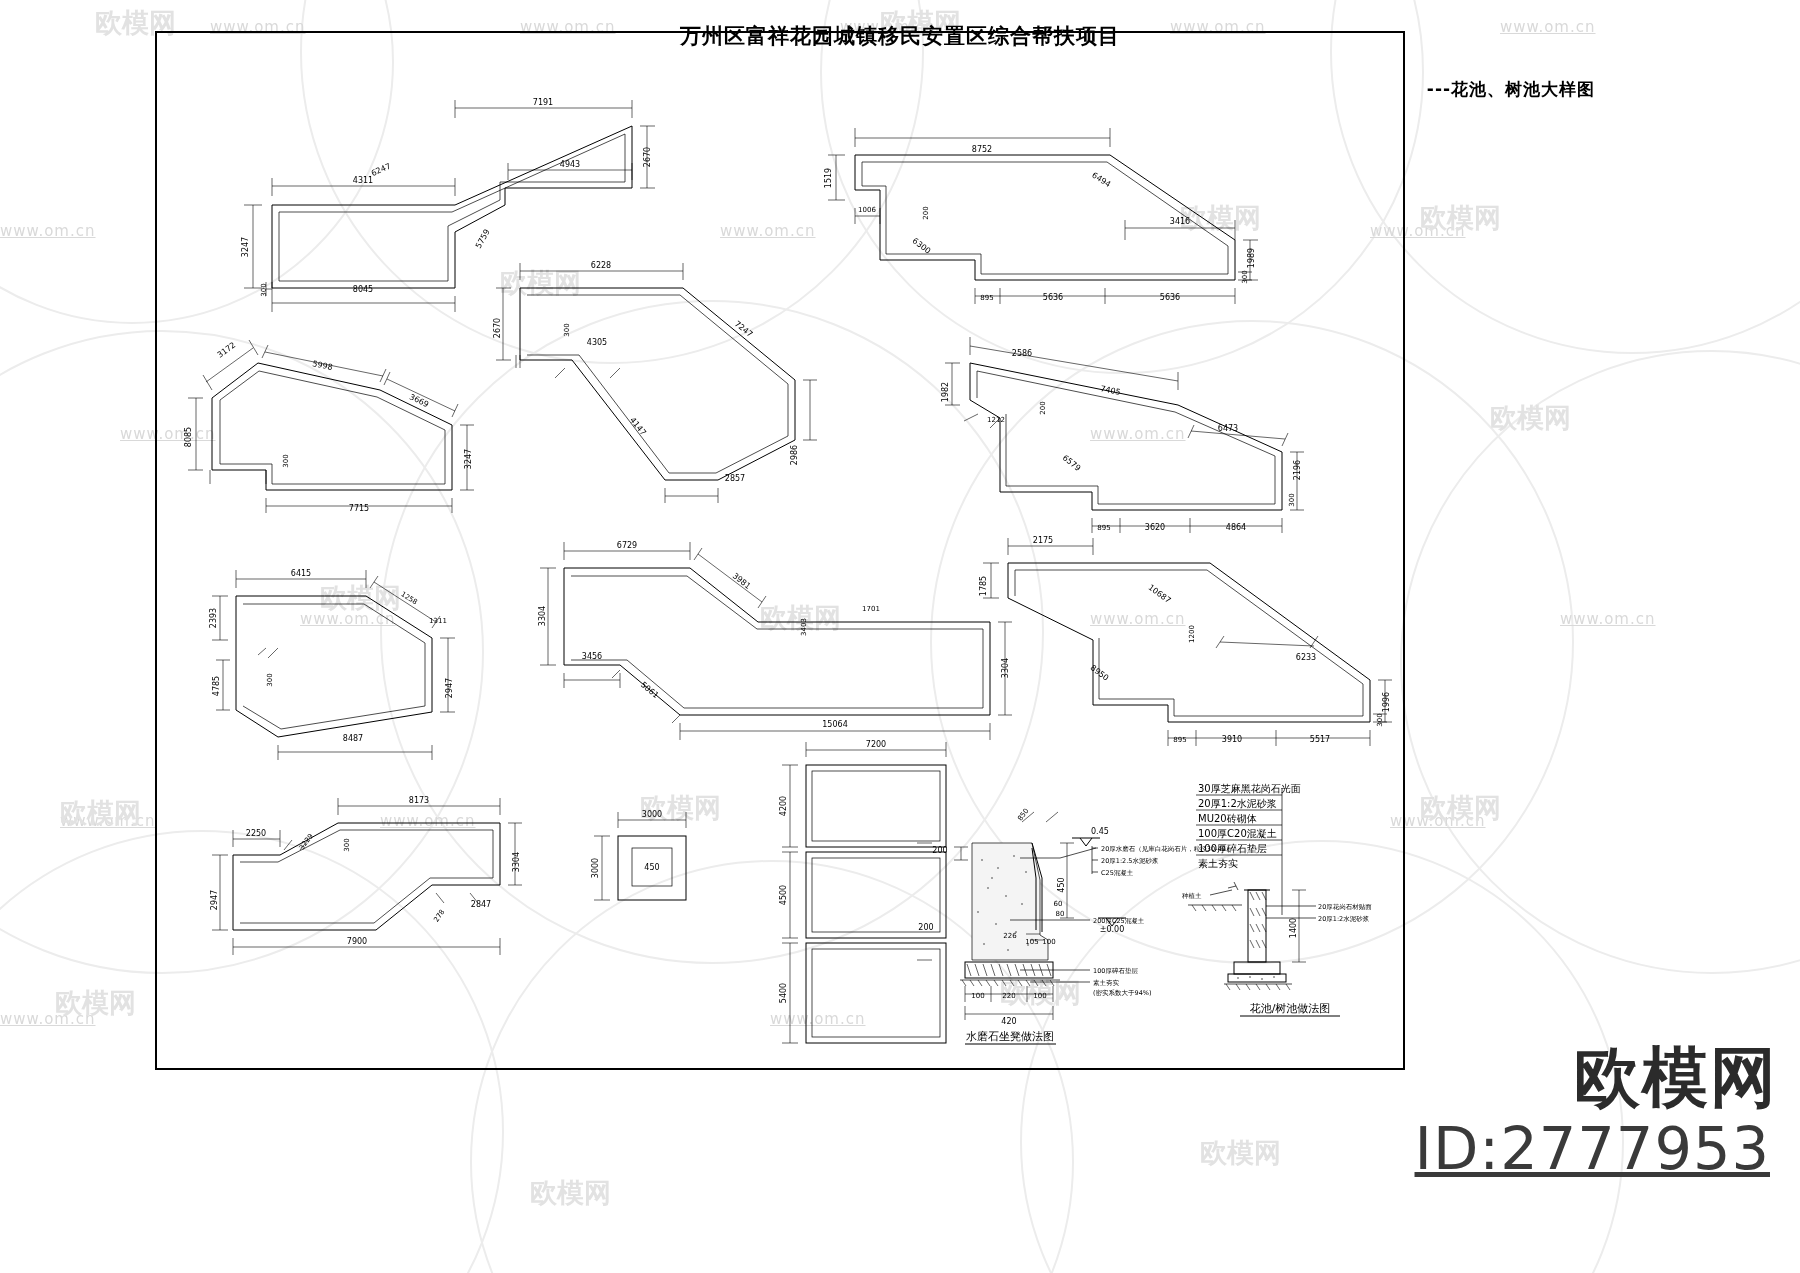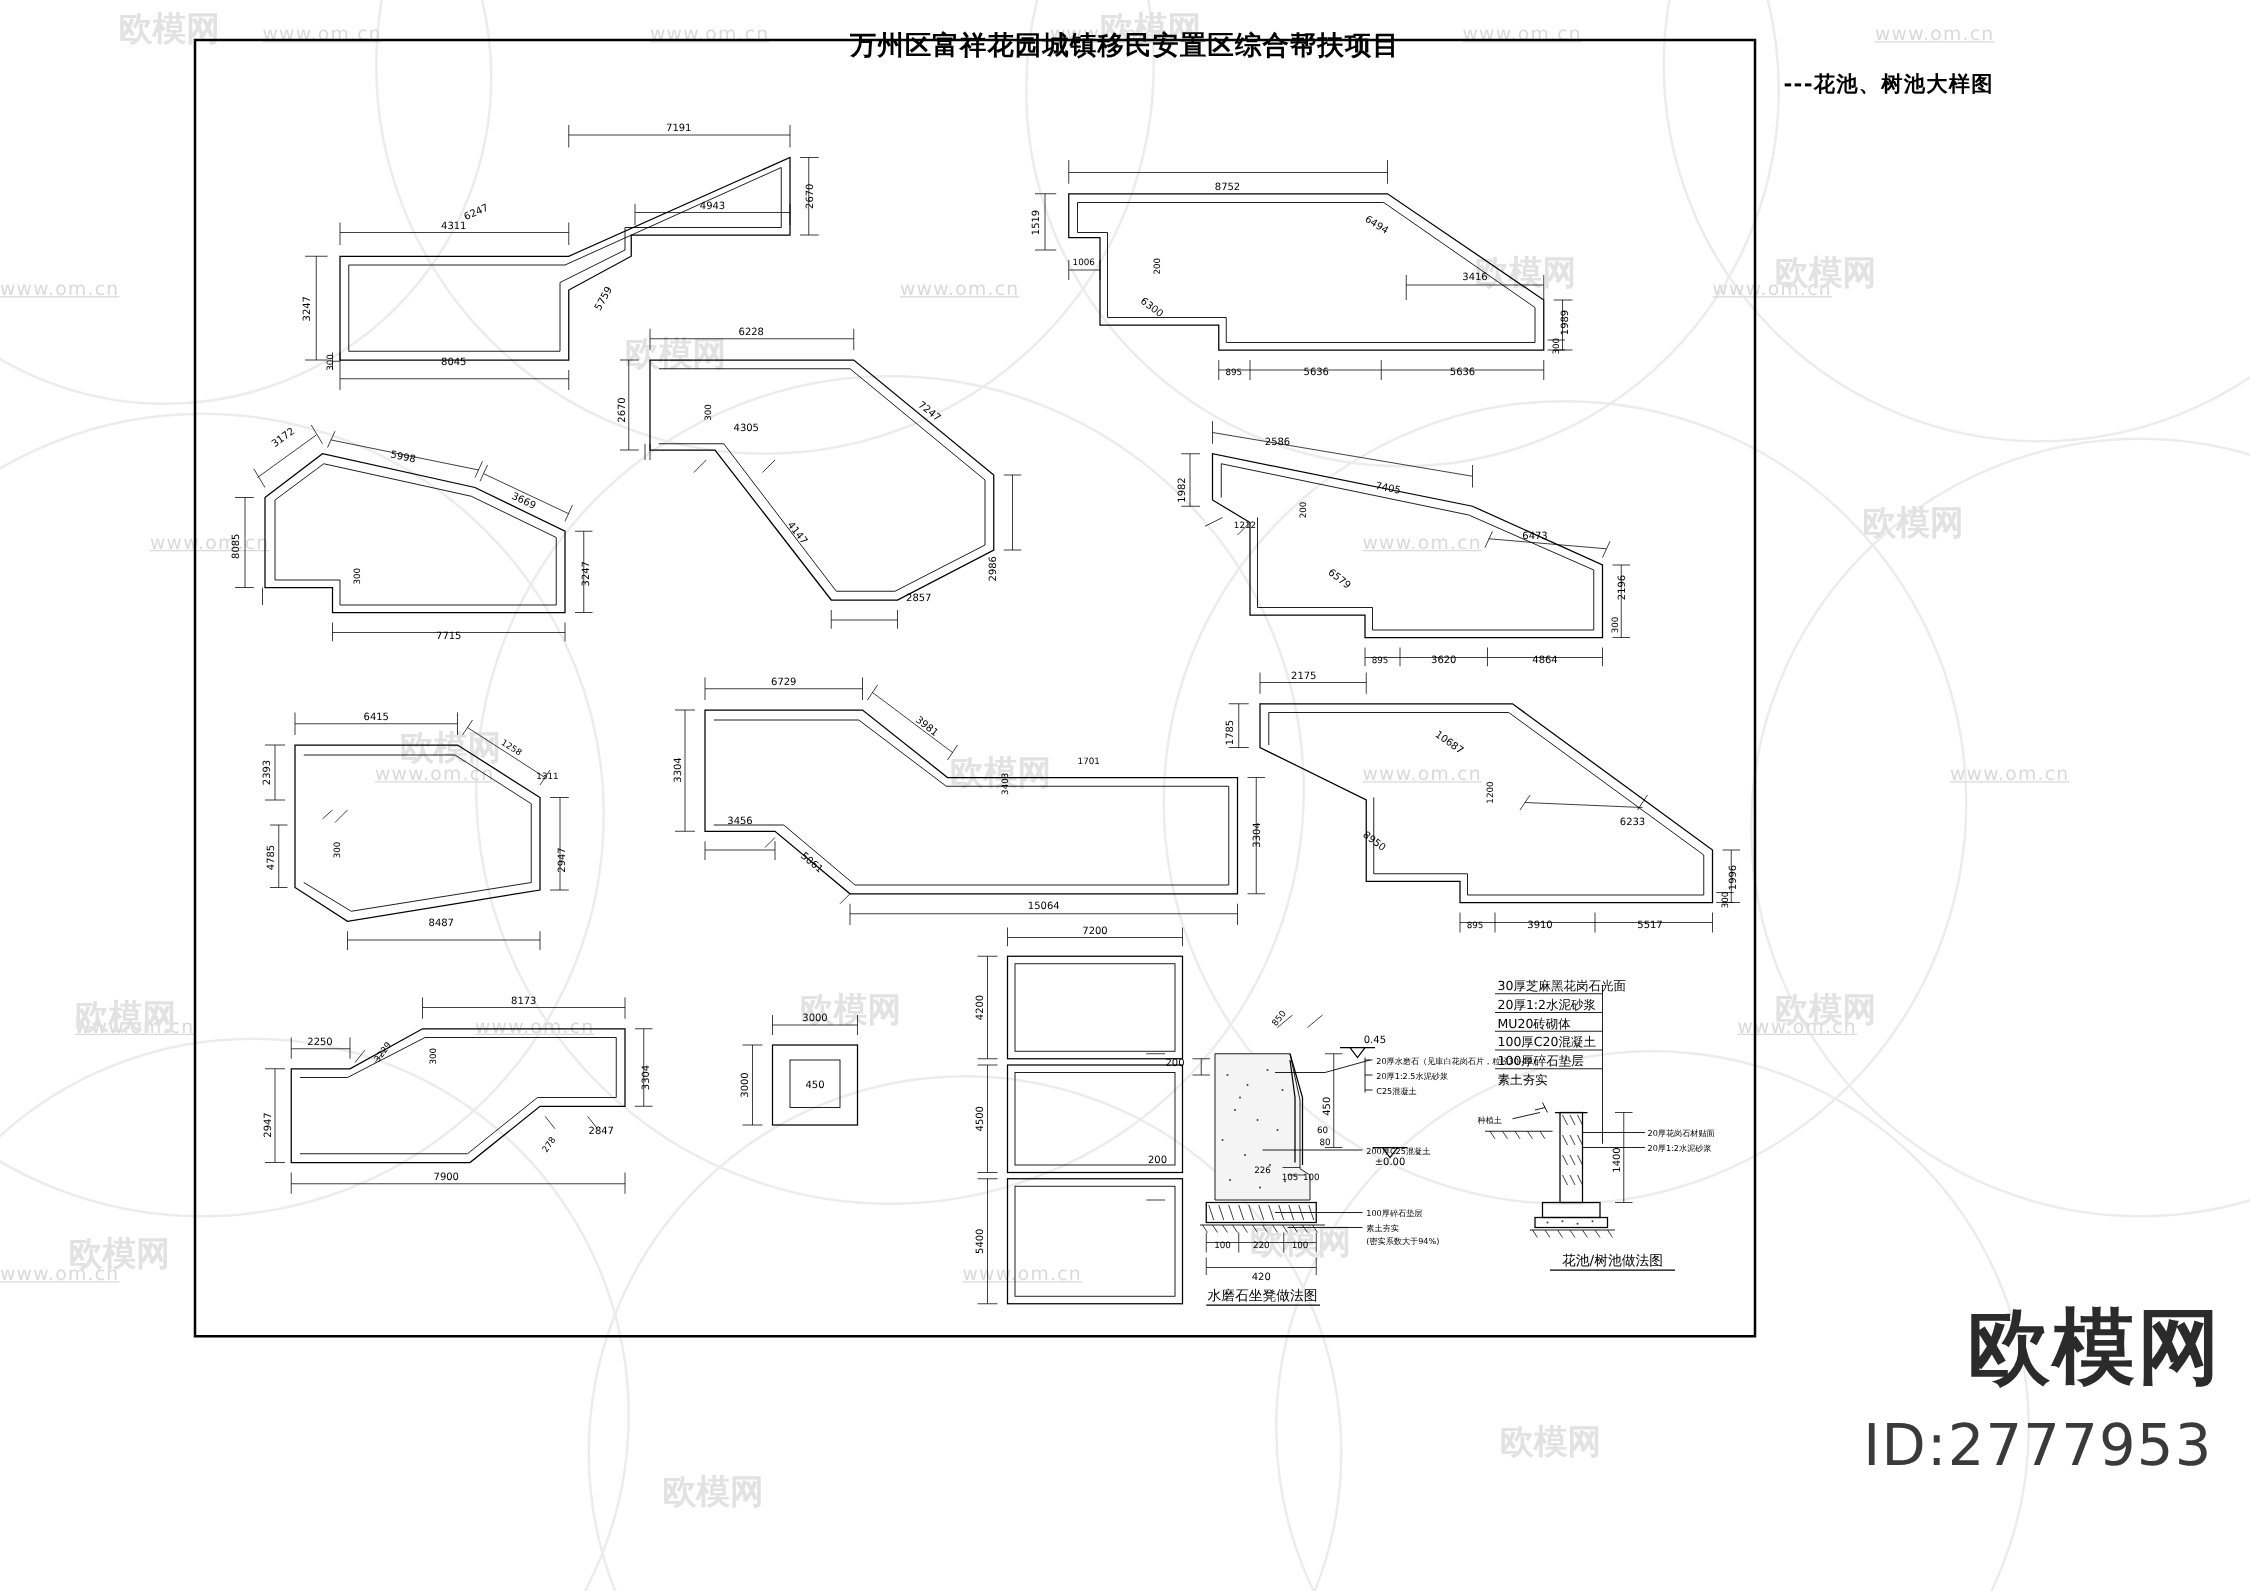--- a/index.html
+++ b/index.html
@@ -16,41 +16,41 @@
 
   
   #sheet{position:absolute;left:155px;top:31px;width:1246px;height:1035px;
          border:2px solid #000;background:transparent;z-index:3;}
   #inner-frame{position:absolute;inset:0;}
 
   
   #title{position:absolute;left:0;top:22px;width:100%;text-align:center;
          font-size:21px;font-weight:bold;letter-spacing:1px;
          font-family:"DejaVu Sans",sans-serif;z-index:6;}
-  #subtitle{position:absolute;right:205px;top:56px;font-size:17px;font-weight:bold;
+  #subtitle{position:absolute;right:205px;top:78px;font-size:17px;font-weight:bold;
             letter-spacing:1px;font-family:"DejaVu Sans",sans-serif;z-index:6;}
 
   
   #draw{position:absolute;left:0;top:0;width:1800px;height:1273px;z-index:4;}
   .ln{stroke:#000;fill:none;stroke-width:1;}
   .ln-thin{stroke:#000;fill:none;stroke-width:0.7;}
   .dim{stroke:#000;fill:none;stroke-width:0.6;}
   .hatch{fill:#f4f4f4;stroke:#000;stroke-width:0.7;}
 
   .dimtxt{font-family:"DejaVu Sans",sans-serif;font-size:8px;fill:#000;}
   .dimtxt-s{font-family:"DejaVu Sans",sans-serif;font-size:7px;fill:#000;}
   .notetxt{font-family:"DejaVu Sans",sans-serif;font-size:10px;fill:#000;}
   .notetxt-s{font-family:"DejaVu Sans",sans-serif;font-size:6.5px;fill:#000;}
   .captxt{font-family:"DejaVu Sans",sans-serif;font-size:11px;fill:#000;}
 
   
   #brand{position:absolute;right:22px;bottom:150px;font-size:66px;font-weight:bold;
          color:#2b2b2b;font-family:"DejaVu Sans",sans-serif;letter-spacing:2px;z-index:8;}
-  #idtag{position:absolute;right:30px;bottom:90px;font-size:46px;color:#3a3a3a;
-         font-family:"DejaVu Sans",sans-serif;letter-spacing:1px;z-index:8;}
+  #idtag{position:absolute;right:30px;bottom:90px;font-size:59px;color:#3a3a3a;
+         font-family:"DejaVu Sans",sans-serif;letter-spacing:1px;z-index:8;text-decoration:underline;}
 </style>
 </head>
 <body>
 
 <div id="wm-layer">
   <div class="wm-arc" style="left:-130px;top:-200px;width:520px;height:520px;"></div>
   <div class="wm-arc" style="left:300px;top:-260px;width:620px;height:620px;"></div>
   <div class="wm-arc" style="left:820px;top:-230px;width:600px;height:600px;"></div>
   <div class="wm-arc" style="left:1330px;top:-250px;width:600px;height:600px;"></div>
   <div class="wm-arc" style="left:-160px;top:330px;width:640px;height:640px;"></div>

